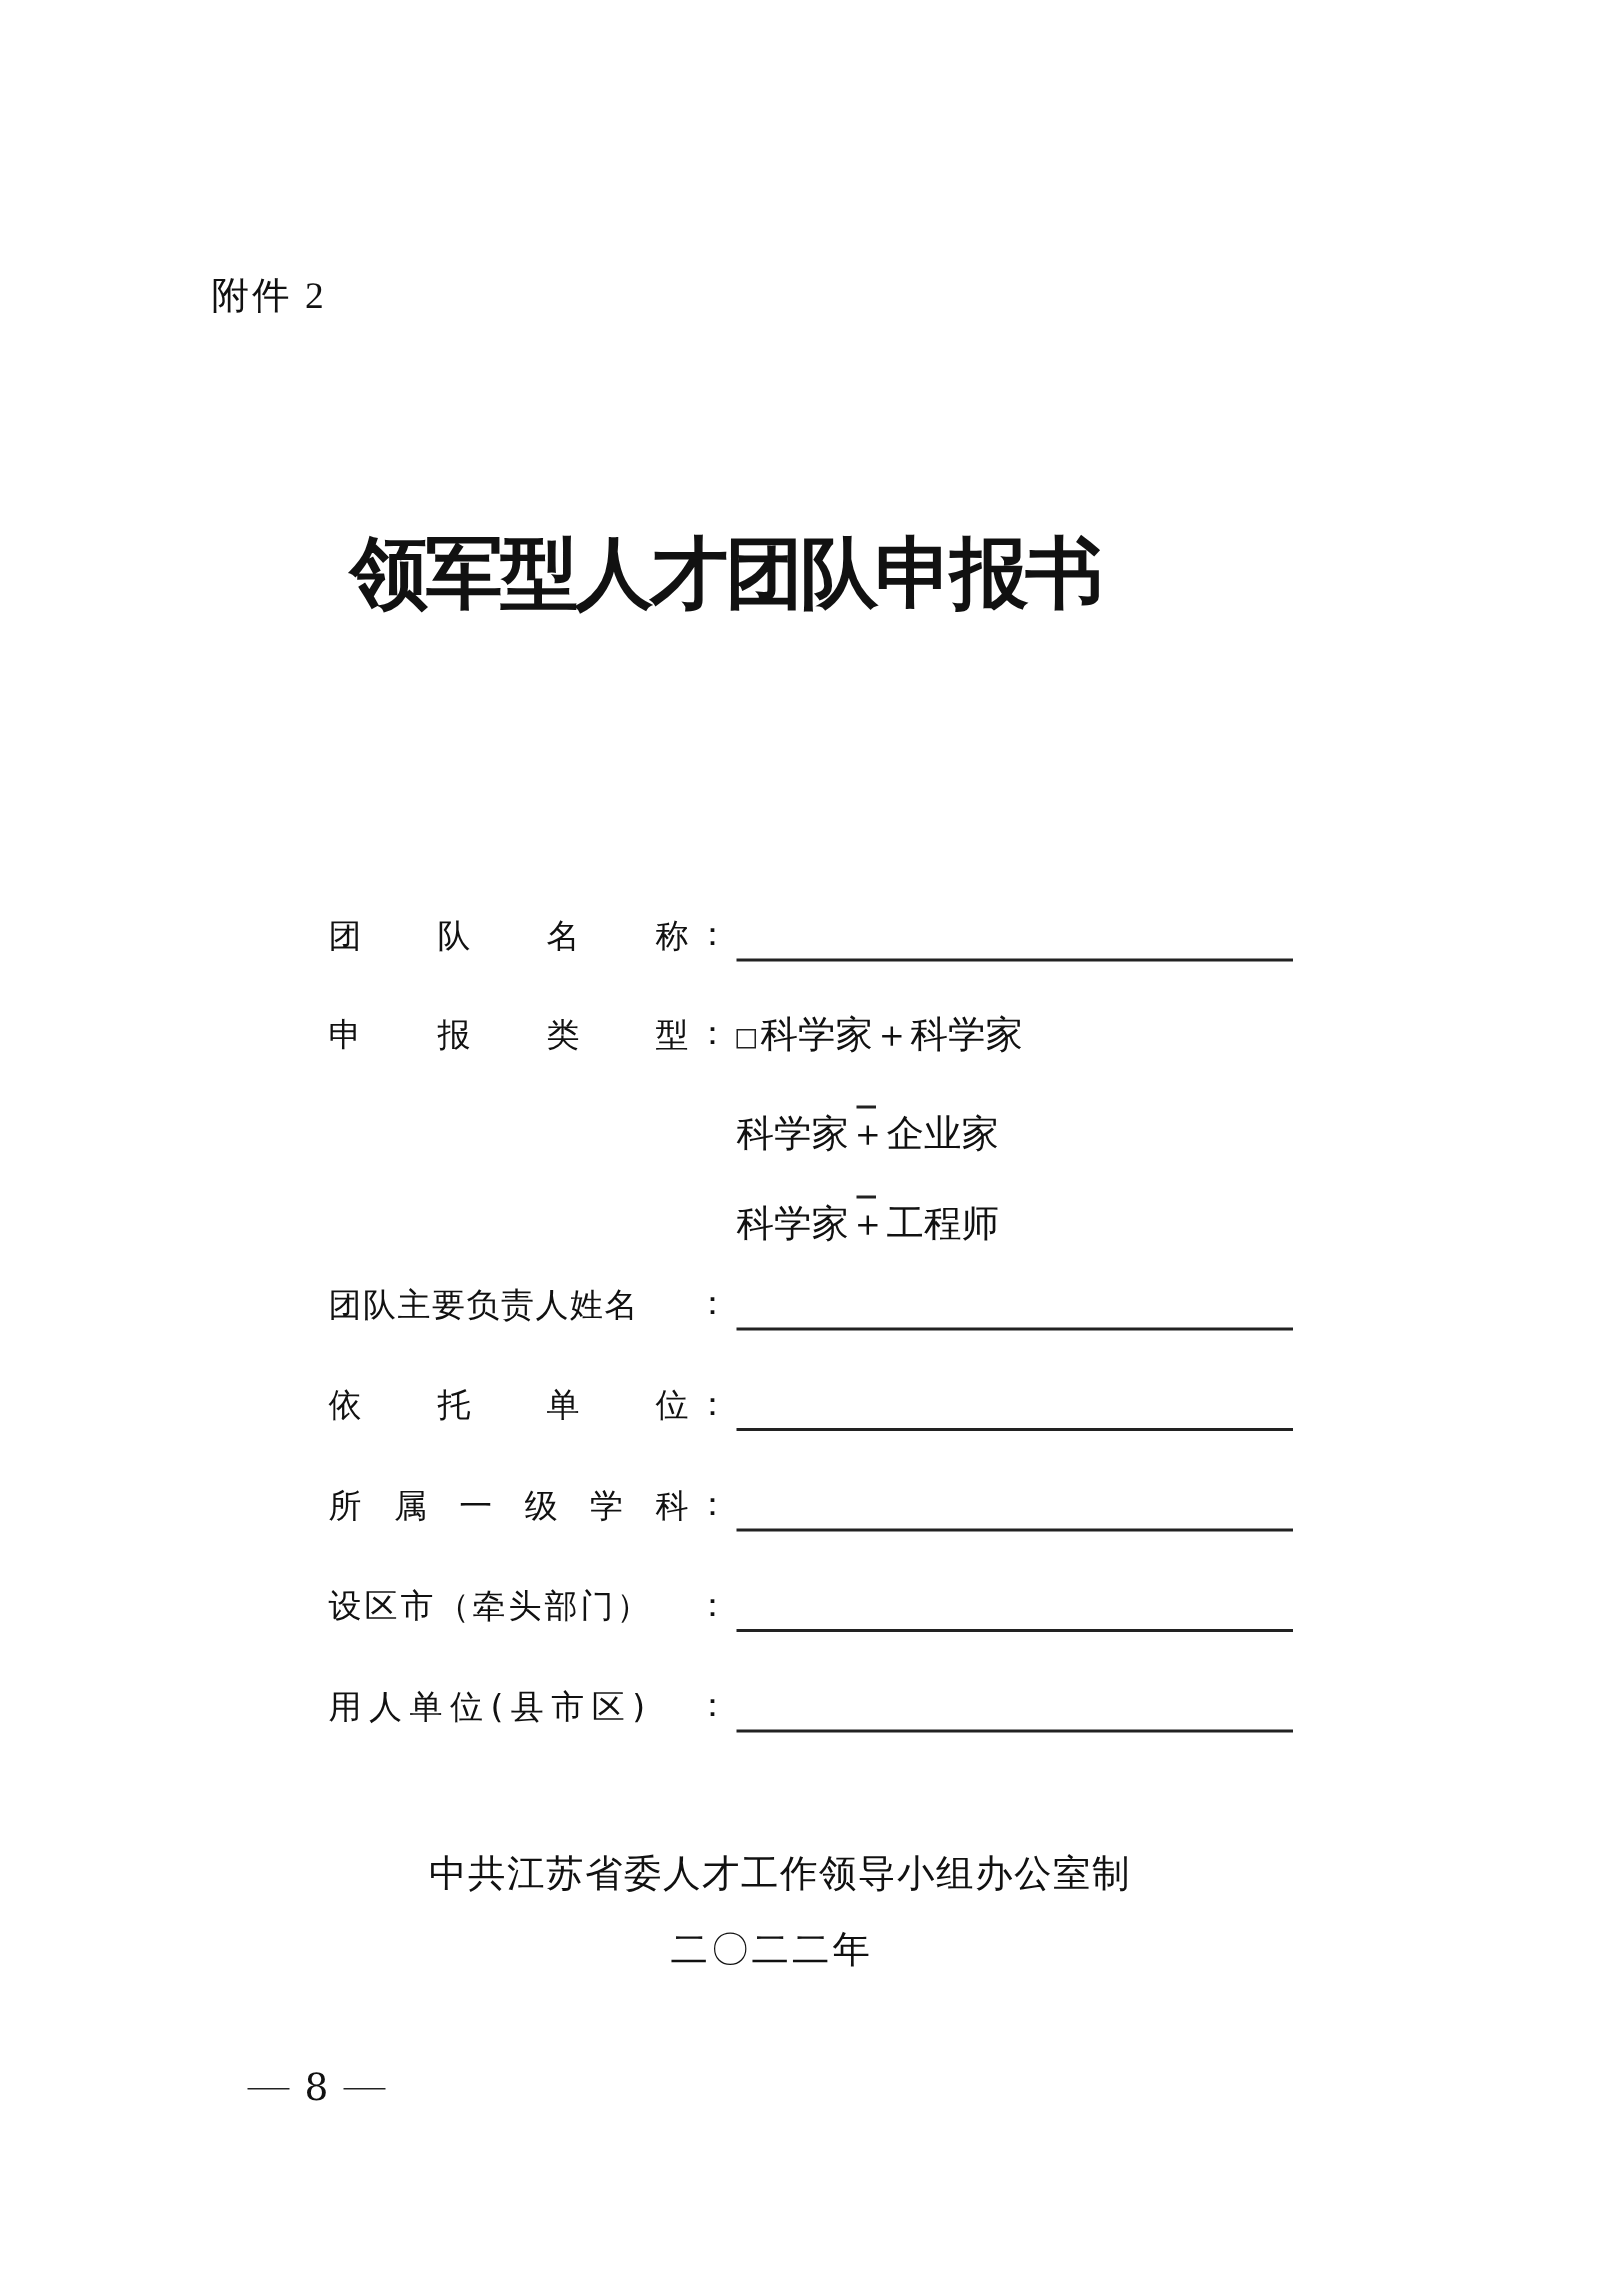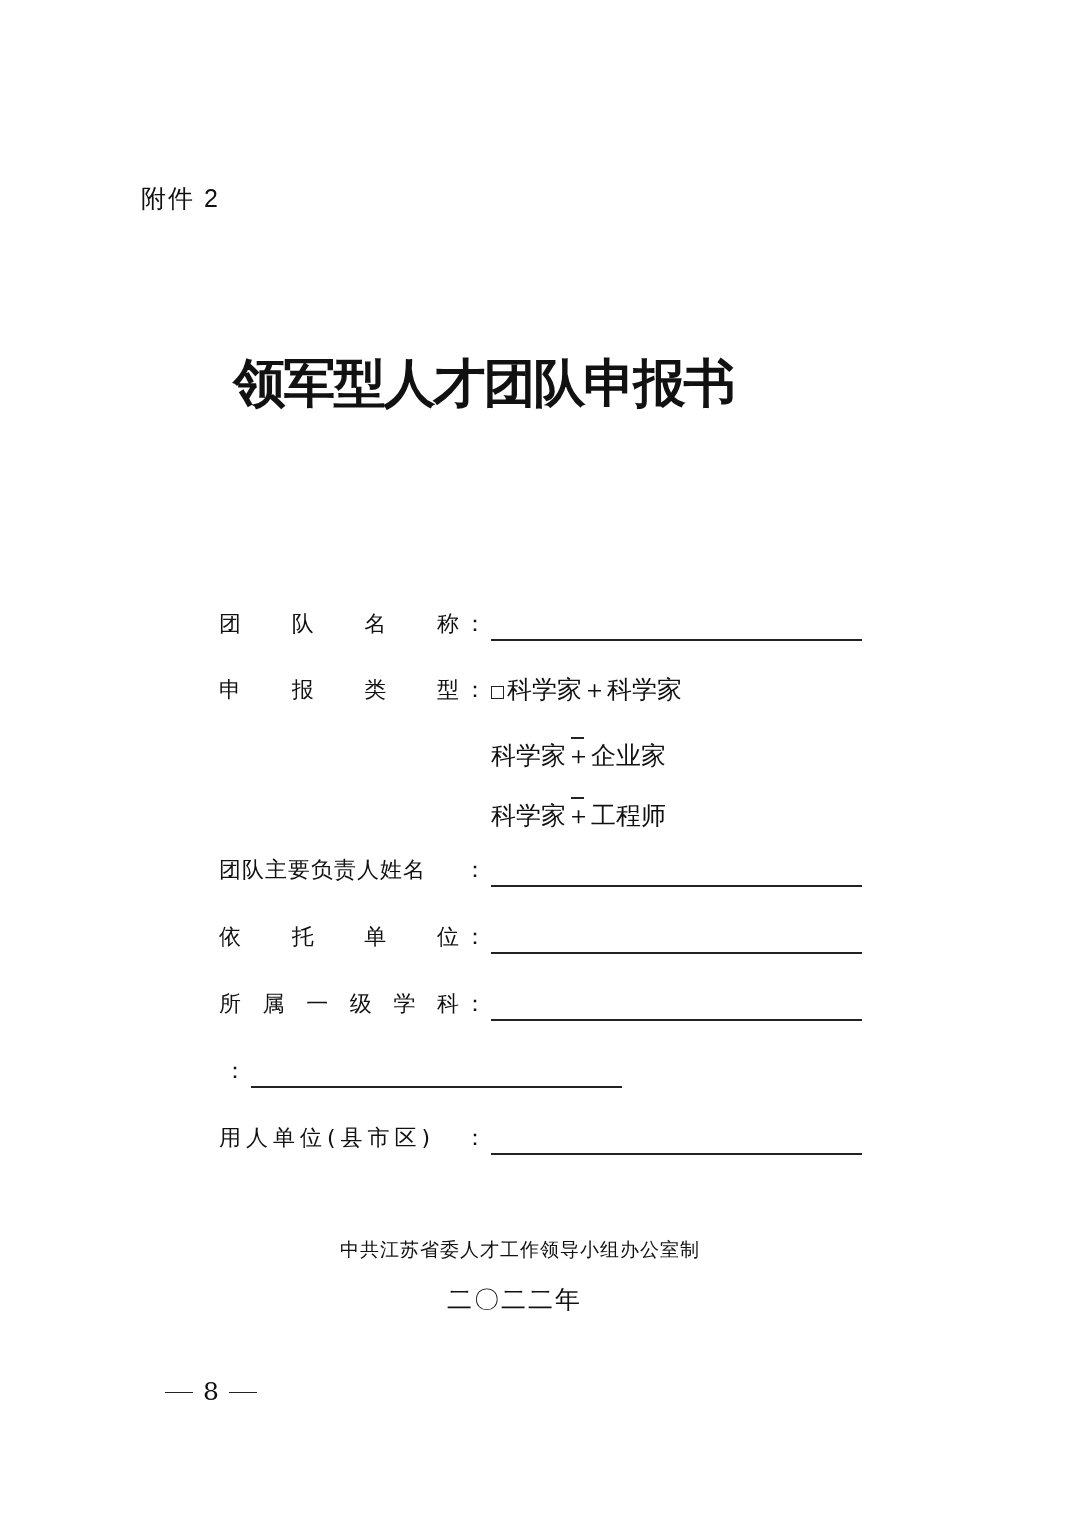--- a/index.html
+++ b/index.html
@@ -7,21 +7,21 @@
       width: 1080px; height: 1527px;
       background: #ffffff;
       position: relative;
       overflow: hidden;
       color: #111111;
       font-family: "DejaVu Sans", "Liberation Sans", sans-serif;
     }
     .attachment {
       position: absolute; left: 141px; top: 180px;
       font-size: 25px; line-height: 36px;
-      font-family: Liberation Sans, sans-serif;
+      font-family: Liberation Serif, serif;
       letter-spacing: 2px;
     }
     .title {
       position: absolute; left: 0; top: 348px; width: 967px;
       text-align: center;
       font-size: 52px; line-height: 70px;
       font-family: "DejaVu Serif", "Liberation Serif", serif;
       font-weight: bold;
       letter-spacing: -2px;
     }
@@ -49,21 +49,21 @@
     }
     .box {
       display: inline-block; width: 11px; height: 11px;
       border: 1px solid #222; margin-right: 3px; margin-top: 4px;
     }
     .option-only {
       position: absolute; left: 491px; height: 34px; flex-direction: column;
     }
     .org {
       position: absolute; left: 0; top: 1230px; width: 1040px;
-      text-align: center; font-size: 19px; line-height: 38px;
+      text-align: center; font-size: 25px; line-height: 38px;
       letter-spacing: 1px;
     }
     .year {
       position: absolute; left: 0; top: 1281px; width: 1029px;
       text-align: center; font-size: 25px; line-height: 38px;
       letter-spacing: 2px;
     }
     .page-no {
       position: absolute; left: 165px; top: 1374px;
       font-size: 25px; line-height: 36px;
@@ -138,20 +138,21 @@
     <span>一</span>
     <span>级</span>
     <span>学</span>
     <span>科</span>
   </div>
   <span class="colon">：</span>
   <div class="blank"></div>
 </div>
 
 <div class="row" style="top:1054px;">
+  <div class="label tight" style="letter-spacing:2px;">设区市（牵头部门）</div>
   <span class="colon">：</span>
   <div class="blank"></div>
 </div>
 
 <div class="row" style="top:1121px;">
   <div class="label tight" style="letter-spacing:5px;margin-top:37px;">用人单位(县市区)</div>
   <span class="colon">：</span>
   <div class="blank"></div>
 </div>
 

